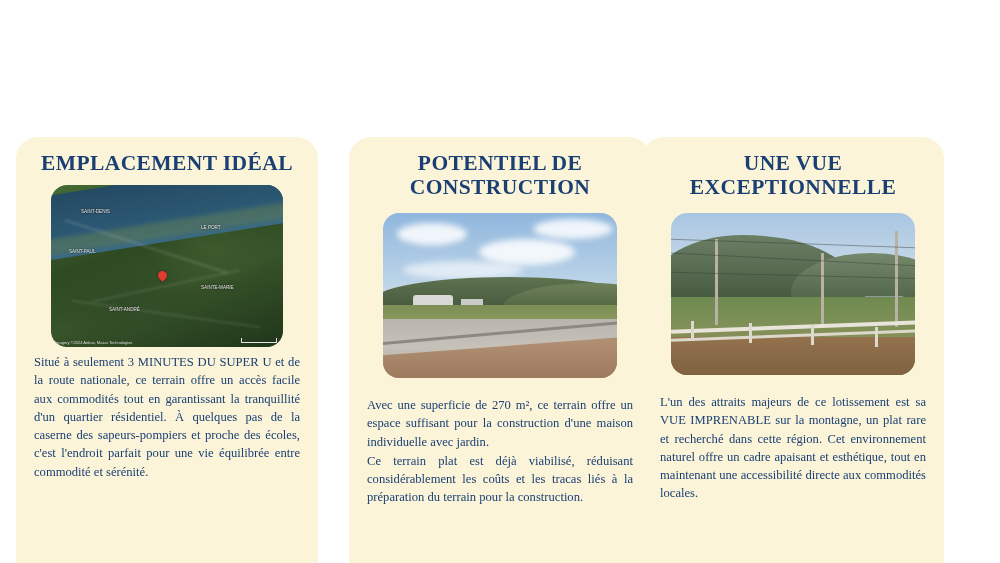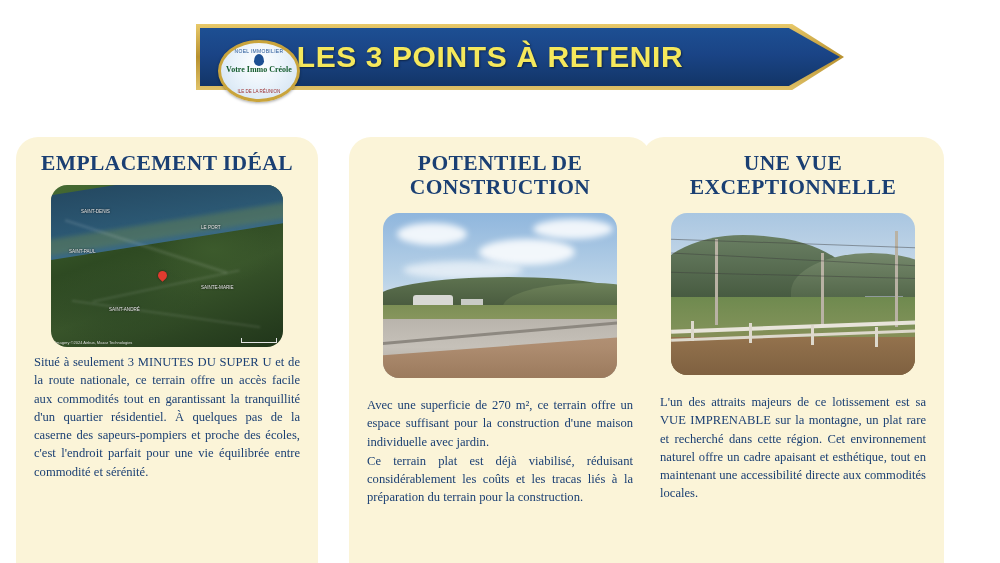--- a/index.html
+++ b/index.html
@@ -285,33 +285,20 @@
   .card-1 .card-body { margin-top: 6px; }
   .card-2 .card-body { margin-top: 18px; }
   .card-3 .card-body { margin-top: 18px; }
   .card-body p { margin: 0; }
   .card-body p + p { margin-top: 1px; }
 </style>
 </head>
 <body>
 
 <div class="header">
-  <div class="banner-wrap">
-    <div class="banner-arrow-border"></div>
-    <div class="banner-arrow"></div>
-    <div class="banner-title">LES 3 POINTS À RETENIR</div>
-  </div>
-  <div class="logo">
-    <div class="logo-ring">
-      <div class="logo-text-top">NOEL IMMOBILIER</div>
-      <div class="logo-leaf"></div>
-      <div class="logo-text-mid">Votre Immo Créole</div>
-      <div class="logo-text-bot">ILE DE LA RÉUNION</div>
-    </div>
-  </div>
 </div>
 
 <div class="cards">
 
   <div class="card card-1">
     <div class="card-title">EMPLACEMENT IDÉAL</div>
     <div class="card-photo">
       <div class="photo-map">
         <div class="map-sea"></div>
         <div class="map-coast"></div>

